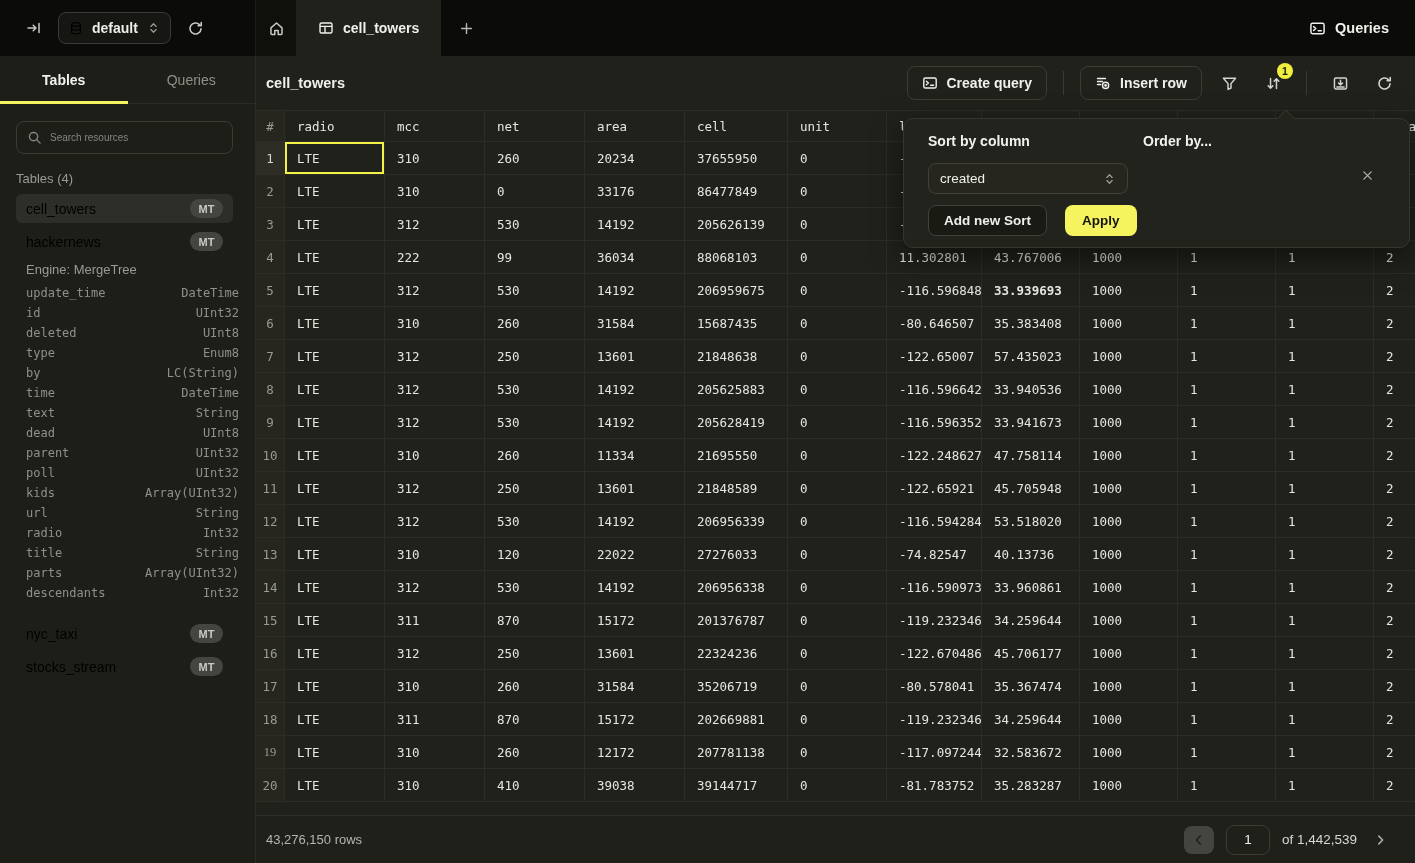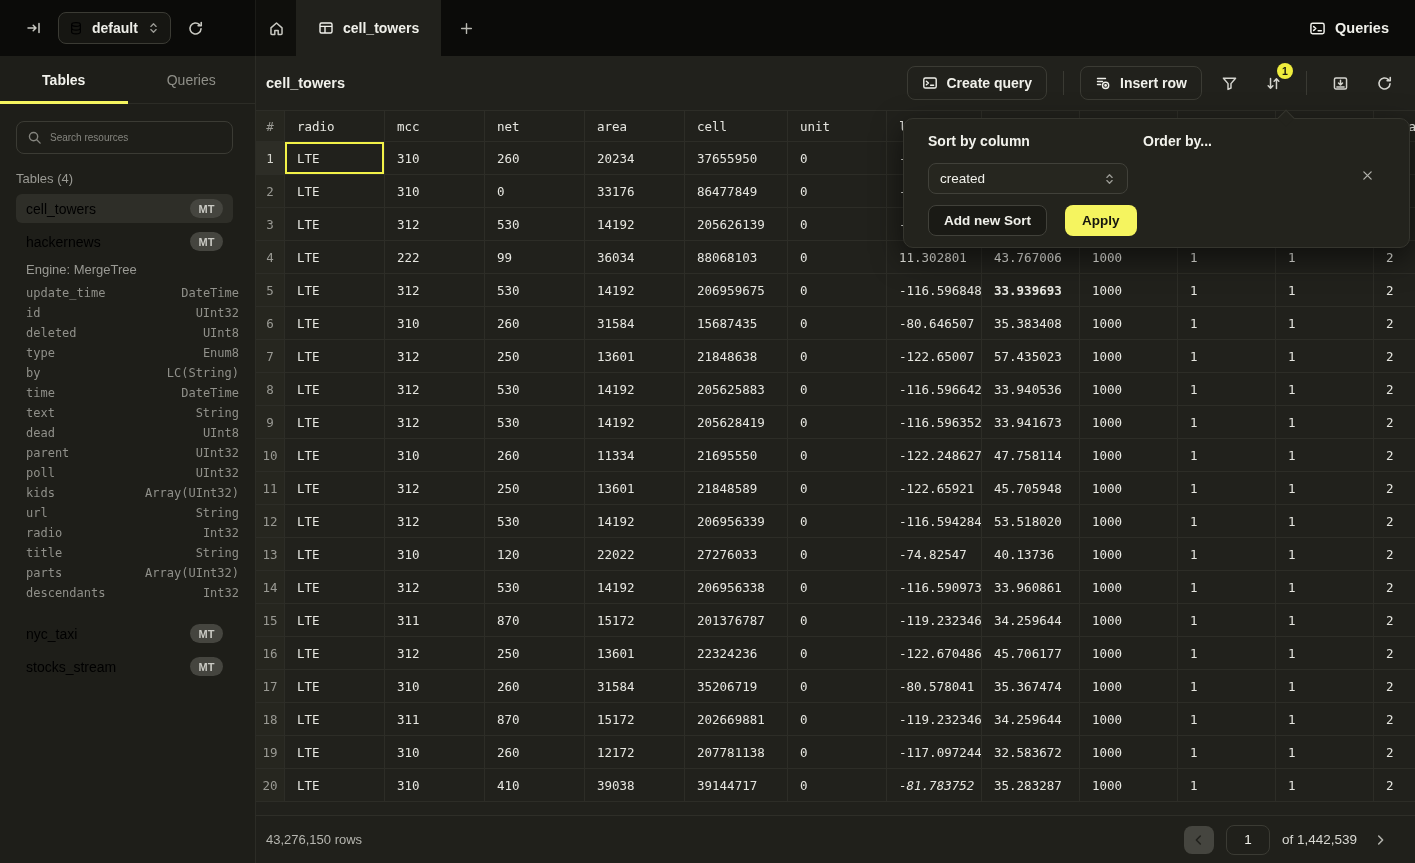--- a/index.html
+++ b/index.html
@@ -614,21 +614,21 @@
             <div class="g-cell" style="width: 103px;">202669881</div>
             <div class="g-cell" style="width: 99px;">0</div>
             <div class="g-cell" style="width: 95px;">-119.232346</div>
             <div class="g-cell" style="width: 98px;">34.259644</div>
             <div class="g-cell" style="width: 98px;">1000</div>
             <div class="g-cell" style="width: 98px;">1</div>
             <div class="g-cell" style="width: 98px;">1</div>
             <div class="g-cell" style="width: 140px;">2</div>
           </div>
           <div class="g-row">
-            <div class="g-cell num" style="width: 29px;">19</div>
+            <div class="g-cell num" style="width: 29px; font-family: Liberation Serif, serif;">19</div>
             <div class="g-cell" style="width: 100px;">LTE</div>
             <div class="g-cell" style="width: 100px;">310</div>
             <div class="g-cell" style="width: 100px;">260</div>
             <div class="g-cell" style="width: 100px;">12172</div>
             <div class="g-cell" style="width: 103px;">207781138</div>
             <div class="g-cell" style="width: 99px;">0</div>
             <div class="g-cell" style="width: 95px;">-117.097244</div>
             <div class="g-cell" style="width: 98px;">32.583672</div>
             <div class="g-cell" style="width: 98px;">1000</div>
             <div class="g-cell" style="width: 98px;">1</div>
@@ -636,21 +636,21 @@
             <div class="g-cell" style="width: 140px;">2</div>
           </div>
           <div class="g-row">
             <div class="g-cell num" style="width: 29px;">20</div>
             <div class="g-cell" style="width: 100px;">LTE</div>
             <div class="g-cell" style="width: 100px;">310</div>
             <div class="g-cell" style="width: 100px;">410</div>
             <div class="g-cell" style="width: 100px;">39038</div>
             <div class="g-cell" style="width: 103px;">39144717</div>
             <div class="g-cell" style="width: 99px;">0</div>
-            <div class="g-cell" style="width: 95px; font-style: italic;">-81.783752</div>
+            <div class="g-cell" style="width: 95px;">-81.783752</div>
             <div class="g-cell" style="width: 98px;">35.283287</div>
             <div class="g-cell" style="width: 98px;">1000</div>
             <div class="g-cell" style="width: 98px;">1</div>
             <div class="g-cell" style="width: 98px;">1</div>
             <div class="g-cell" style="width: 140px;">2</div>
           </div>
         </div>
     </div>
 
     <div class="gfooter">

